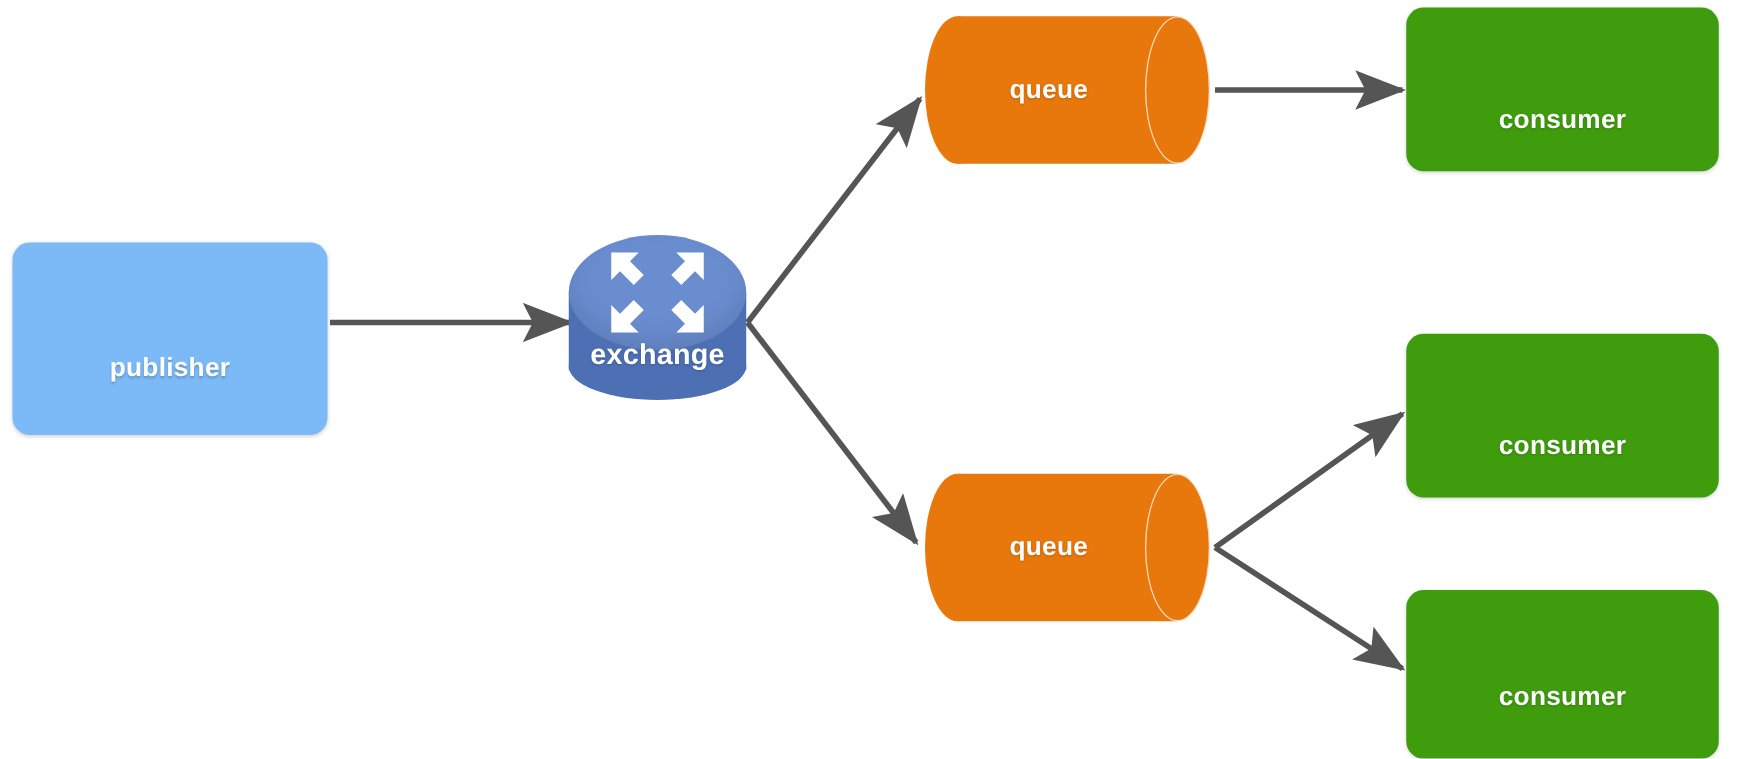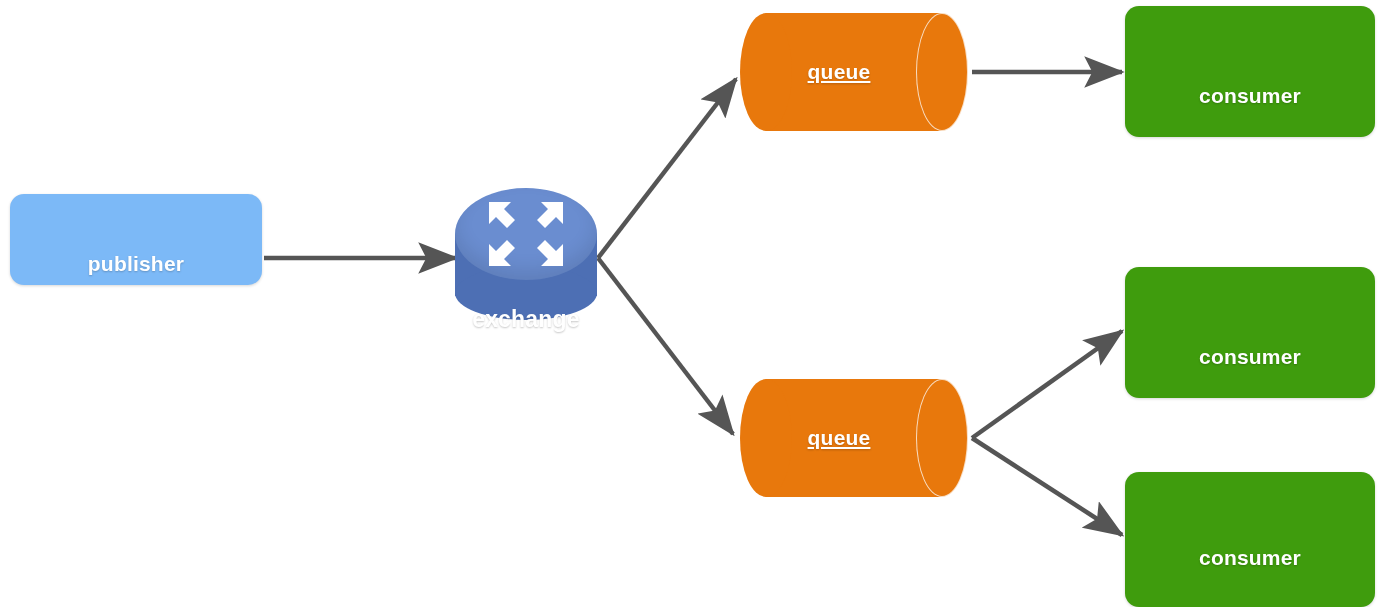--- a/index.html
+++ b/index.html
@@ -70,21 +70,20 @@
     bottom: 0;
     border-radius: 50%;
   }
   .cyl-h .cyl-cap-right {
     border: 1.5px solid rgba(255,255,255,0.75);
     box-sizing: border-box;
   }
   .cyl-h .node-label {
     top: 50%;
     transform: translateY(-50%);
-    text-decoration: underline;
   }
 
   
   .cyl-v {
     position: absolute;
   }
   .cyl-v .disk-side {
     position: absolute;
     left: 0; right: 0;
   }
@@ -93,21 +92,20 @@
     left: 0; right: 0; top: 0;
     border-radius: 50%;
   }
   .cyl-v .disk-bottomcurve {
     position: absolute;
     left: 0; right: 0;
     border-radius: 50%;
   }
   .cyl-v .node-label {
     font-size: 23px;
-    margin-top: 36px;
   }
   .exchange-icon {
     position: absolute;
     pointer-events: none;
   }
 </style>
 </head>
 <body>
 
 <div id="canvas">
@@ -125,21 +123,21 @@
 
     <line x1="598" y1="258" x2="733" y2="434" stroke="#555555" stroke-width="4.5" marker-end="url(#arrowhead)"></line>
 
     <line x1="972" y1="72" x2="1122" y2="72" stroke="#555555" stroke-width="4.5" marker-end="url(#arrowhead)"></line>
 
     <line x1="972" y1="438" x2="1122" y2="331" stroke="#555555" stroke-width="4.5" marker-end="url(#arrowhead)"></line>
 
     <line x1="972" y1="438" x2="1122" y2="535" stroke="#555555" stroke-width="4.5" marker-end="url(#arrowhead)"></line>
   </svg>
 
-  <div class="rect-node" style="left:10px; top:194px; width:252px; height:91px; background:#7cb9f7;">
+  <div class="rect-node" style="left:10px; top:194px; width:252px; height:154px; background:#7cb9f7;">
     <span class="node-label">publisher</span>
   </div>
 
   <div class="cyl-v" style="left:455px; top:188px; width:142px; height:132px;">
 
     <div class="disk-side" style="top:46px; height:62px; background:#4d6fb4;"></div>
 
     <div class="disk-bottomcurve" style="top:78px; height:54px; background:#4d6fb4;"></div>
 
     <div class="disk-top" style="height:92px; background:#6a8dd0;

